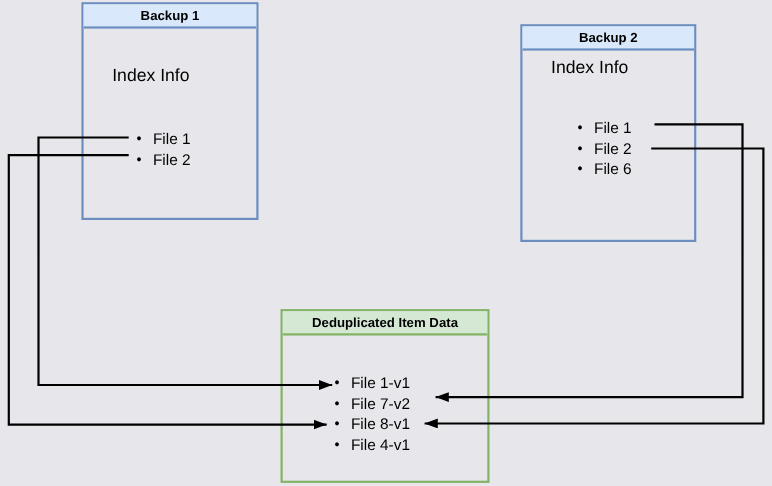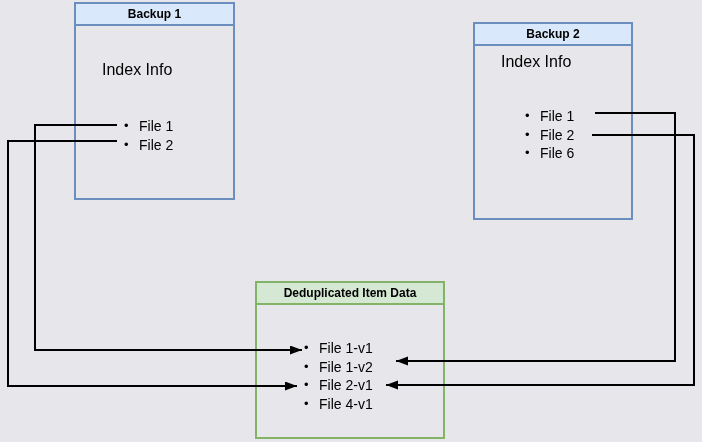--- a/index.html
+++ b/index.html
@@ -89,25 +89,25 @@
 <div class="box green" id="dedup-box">
   <div class="hdr">Deduplicated Item Data</div>
 </div>
 <ul class="filelist" id="dedup-files">
   <li>
     <span class="bullet">•</span>
     <span>File 1-v1</span>
   </li>
   <li>
     <span class="bullet">•</span>
-    <span>File 1-v2</span>
+    <span>File 7-v2</span>
   </li>
   <li>
     <span class="bullet">•</span>
-    <span>File 2-v1</span>
+    <span>File 8-v1</span>
   </li>
   <li>
     <span class="bullet">•</span>
     <span>File 4-v1</span>
   </li>
 </ul>
 
 <svg id="arrow-layer" viewBox="0 0 702 442" xmlns="http://www.w3.org/2000/svg">
   <defs>
     <marker id="ah" markerWidth="13" markerHeight="10" refX="12" refY="4.5" orient="auto" markerUnits="userSpaceOnUse">

